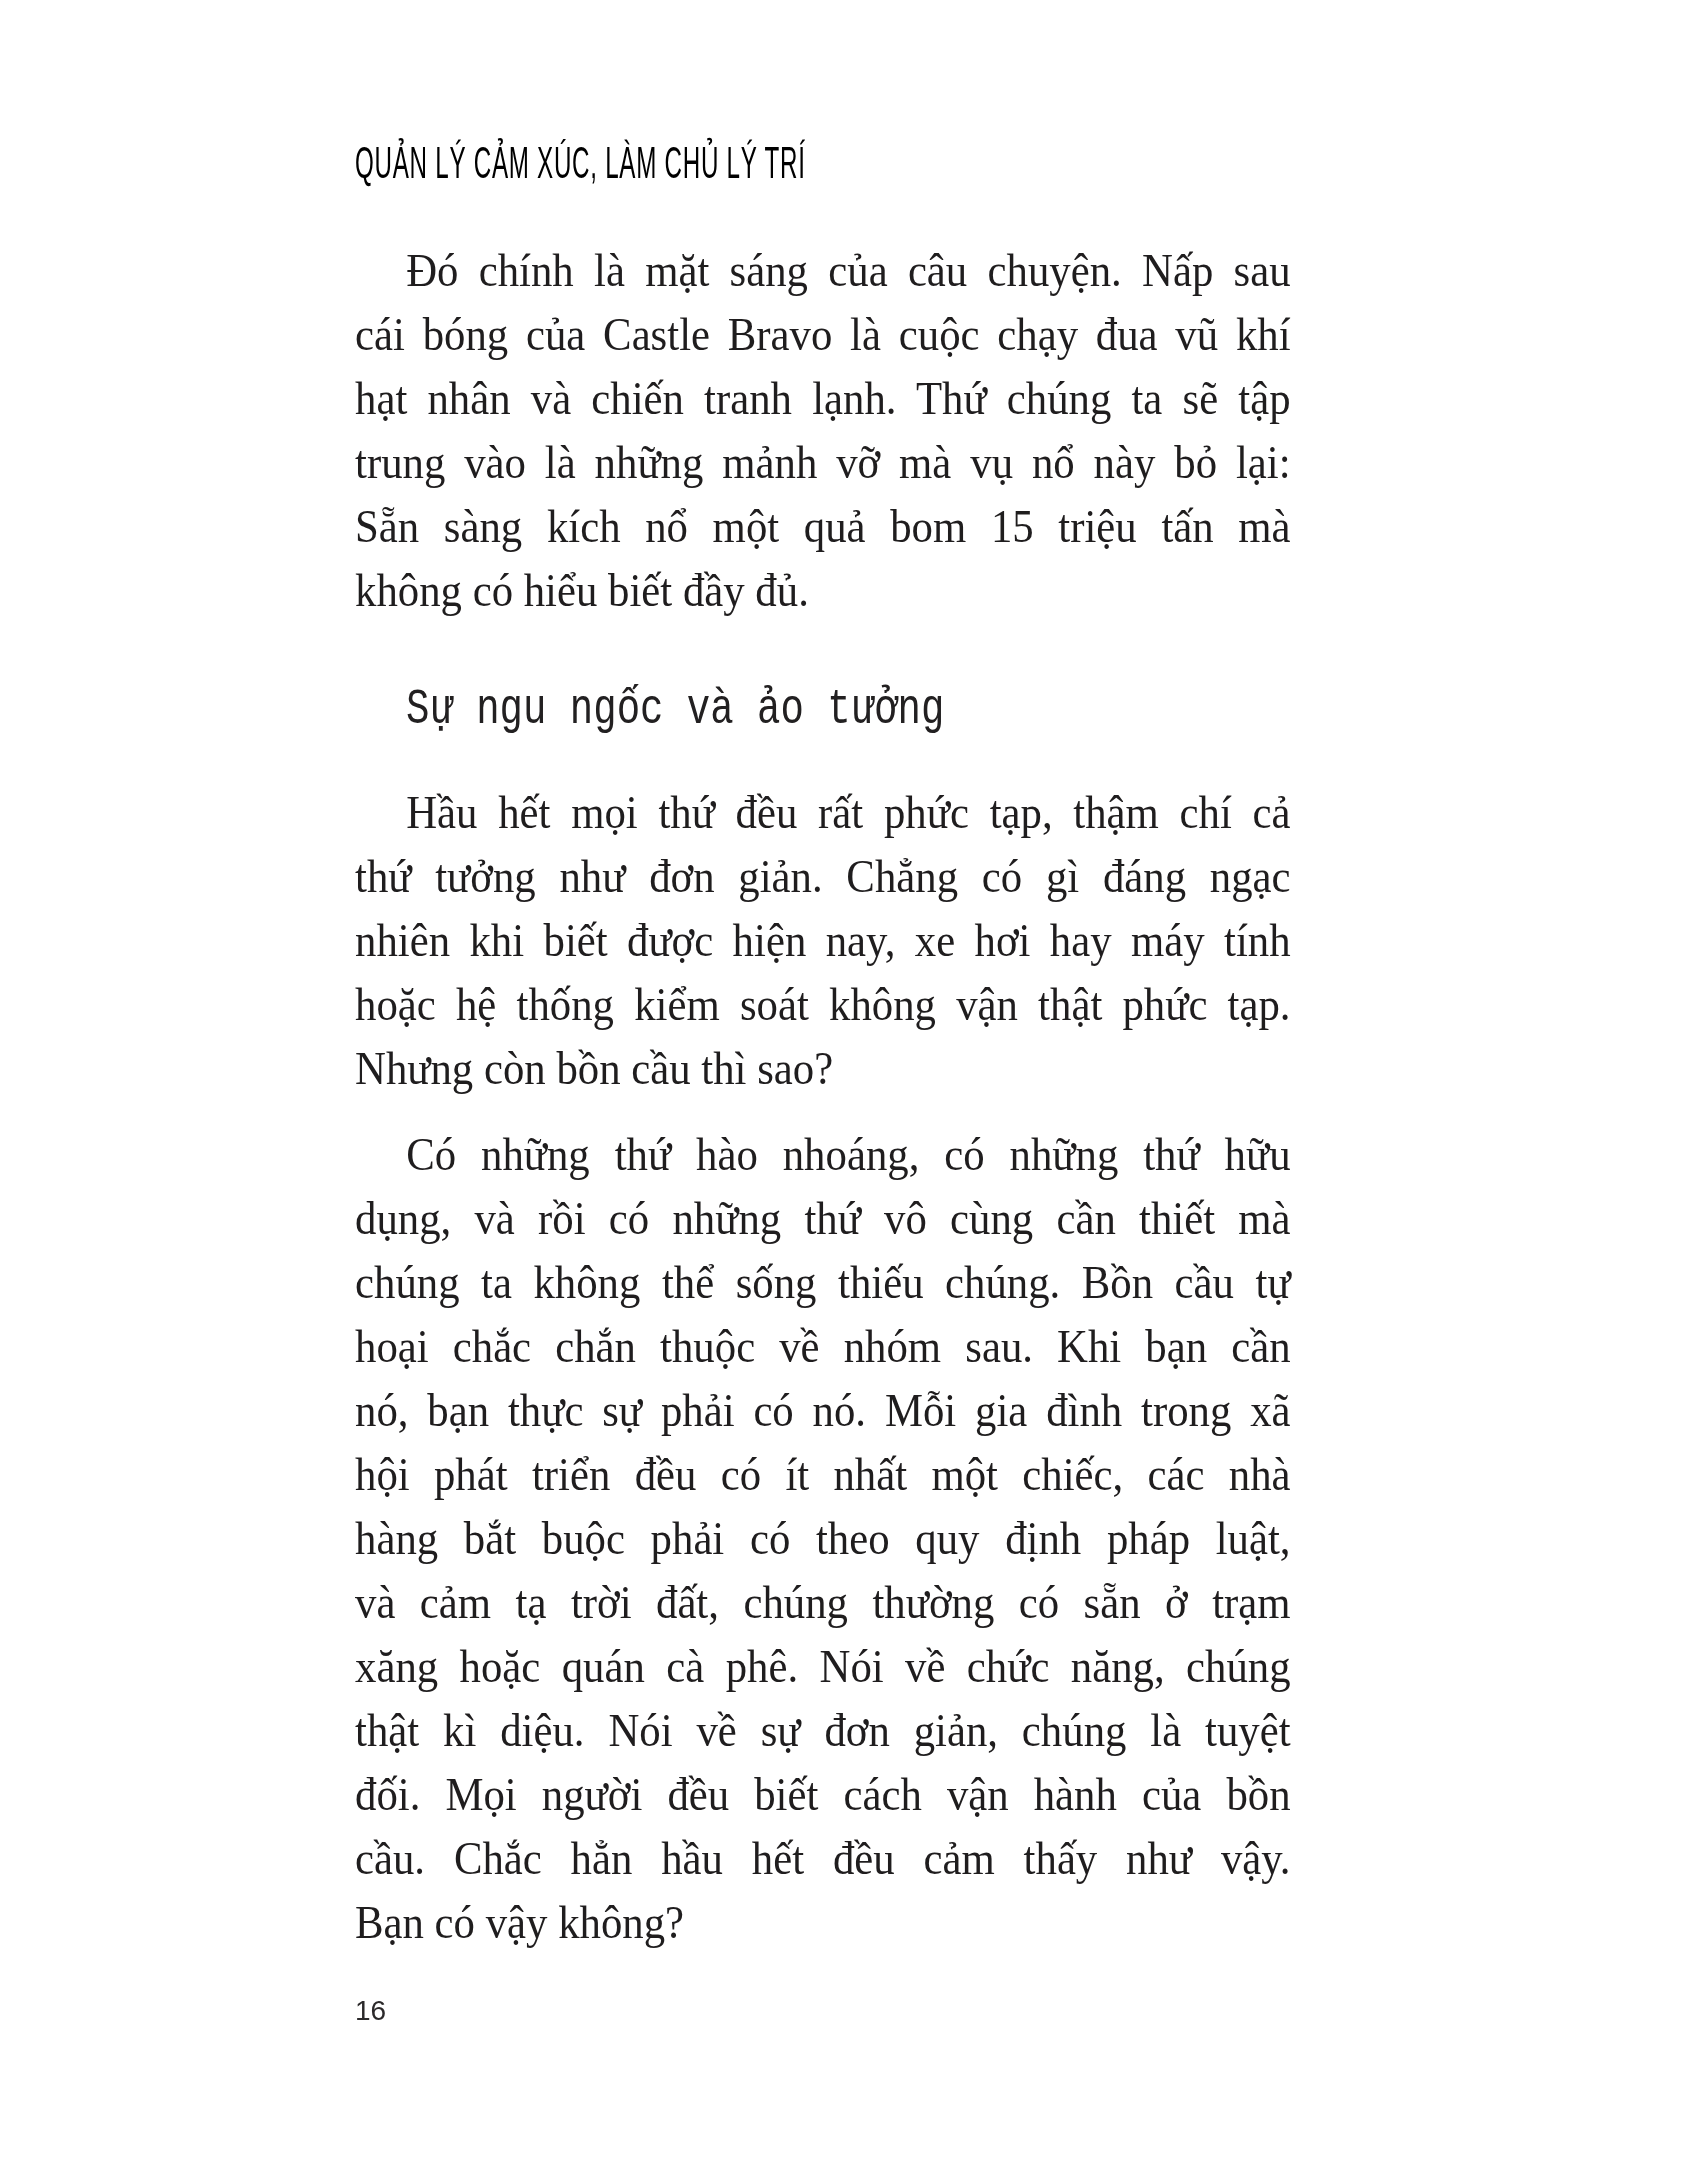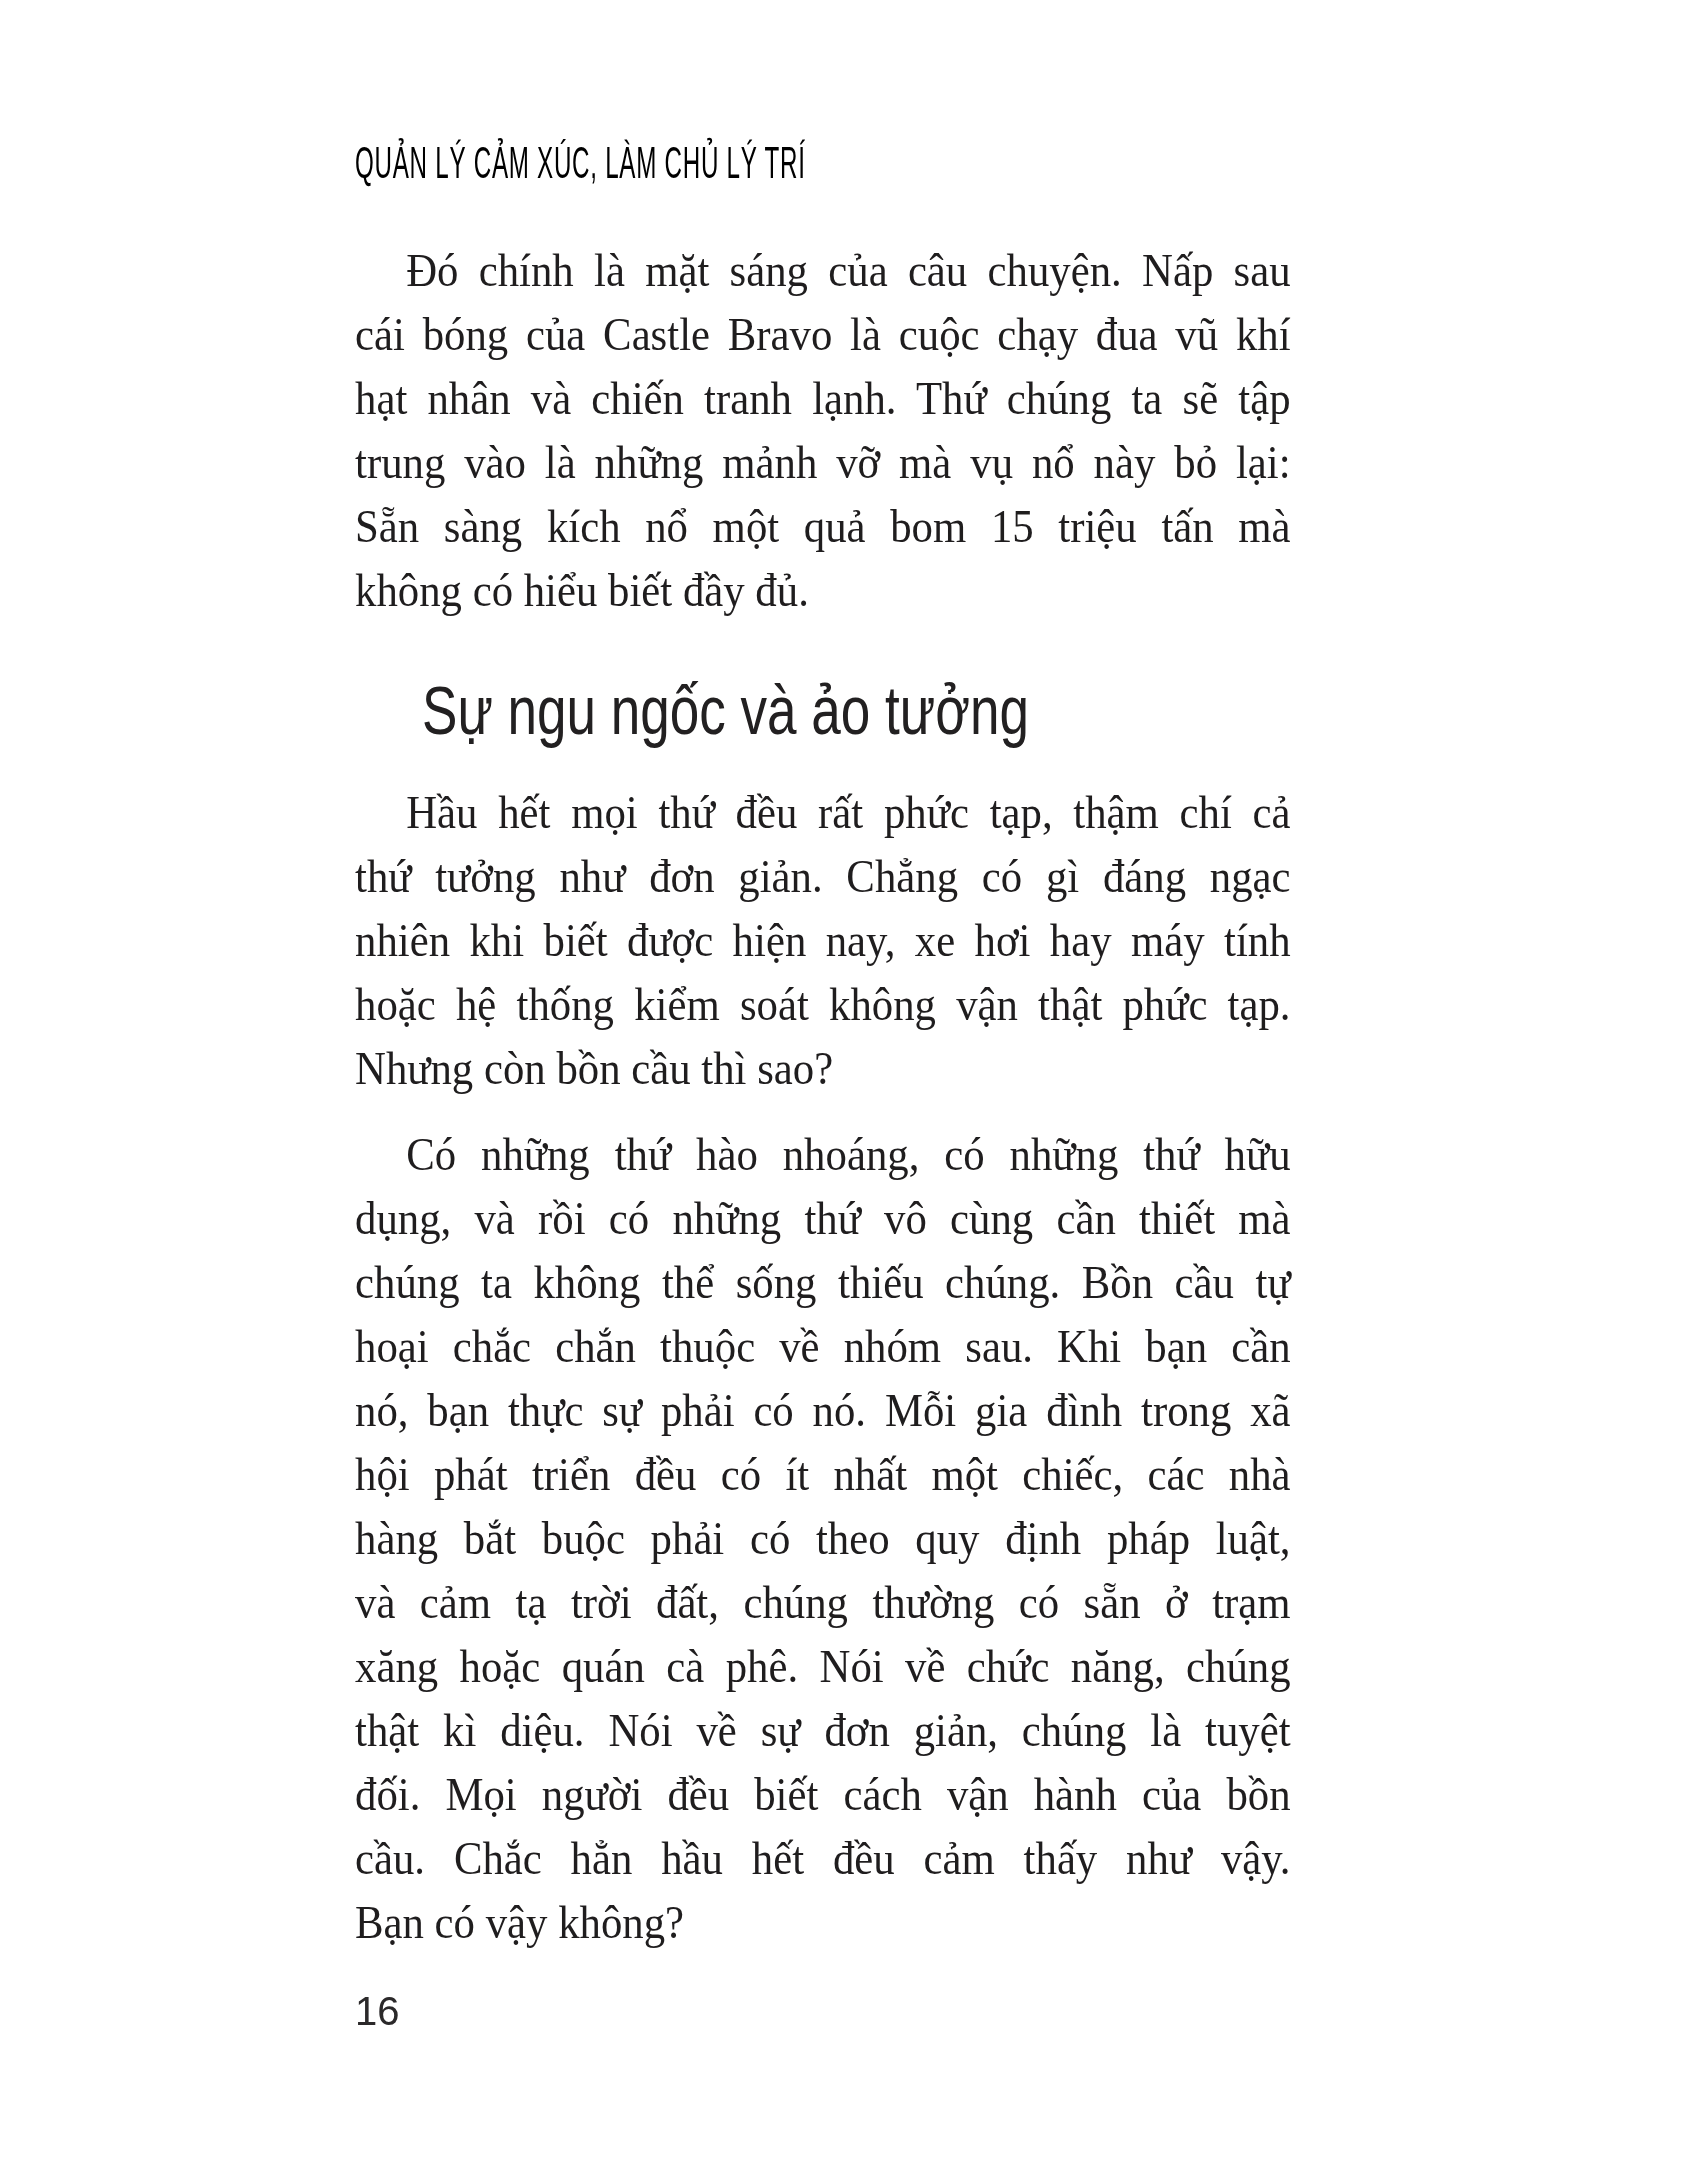--- a/index.html
+++ b/index.html
@@ -19,23 +19,23 @@
     font-size: 44px; line-height: 48px;
     color: #000000;
     white-space: nowrap;
   }
   .cond { display: inline-block; transform-origin: left center; white-space: nowrap; }
   .cond-header { transform: scaleX(0.55); letter-spacing: 1.3px; }
 
   
   .section-heading {
     position: absolute;
-    left: 422px; top: 681px;
-    font-family: Liberation Sans, sans-serif;
-    font-size: 68px; line-height: 58px;
+    left: 406px; top: 681px;
+    font-family: Liberation Mono, monospace;
+    font-size: 50px; line-height: 58px;
     color: #222021;
     white-space: nowrap;
   }
   .cond-heading { transform: scaleX(0.78); }
 
   
   .para {
     position: absolute;
     left: 355px;
     width: 1006px;                 
@@ -55,21 +55,21 @@
 
   #para1 { top: 239px; }
   #para2 { top: 781px; }
   #para3 { top: 1123px; }
 
   
   .page-number {
     position: absolute;
     left: 355px; top: 1990px;
     font-family: "Liberation Sans", "DejaVu Sans", sans-serif;
-    font-size: 40px; line-height: 42px;
+    font-size: 28px; line-height: 42px;
     color: #2b292a;
   }
 </style>
 </head>
 <body>
 
 <header class="running-header">
   <span class="cond cond-header">QUẢN LÝ CẢM XÚC, LÀM CHỦ LÝ TRÍ</span>
 </header>
 

